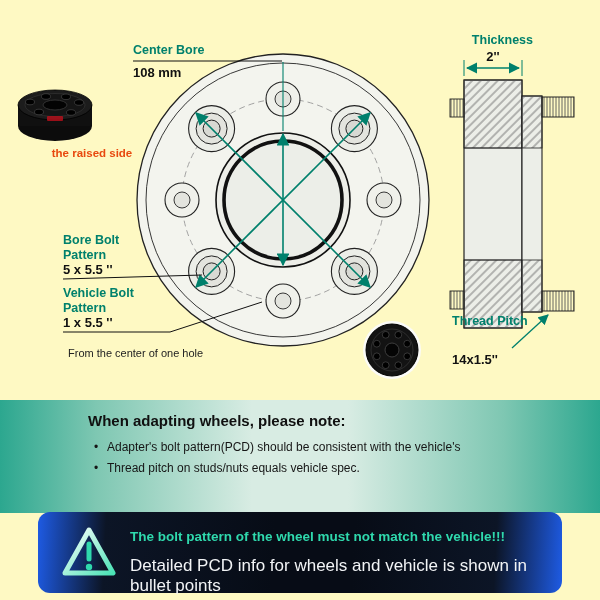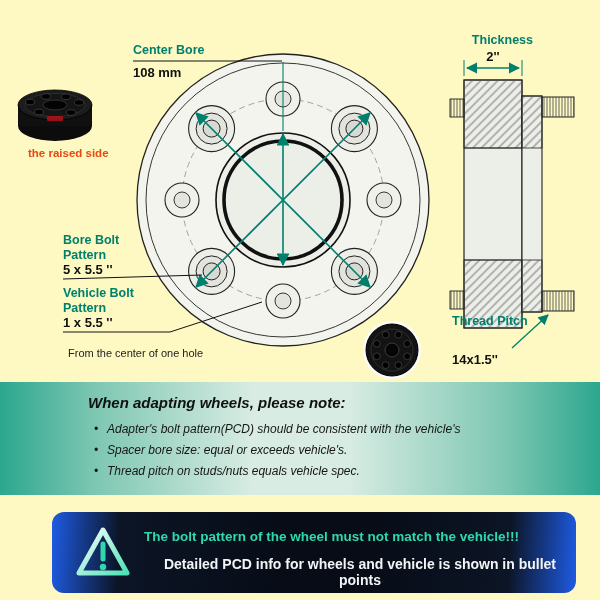--- a/index.html
+++ b/index.html
@@ -5,30 +5,30 @@
   html,body{margin:0;padding:0;background:#edeee9;}
   #app{position:relative;width:600px;height:600px;background:#fef9c3;overflow:hidden;
        font-family:"Liberation Sans",sans-serif;}
   .abs{position:absolute;}
   .teal-lbl{color:#00806c;font-weight:700;font-size:12.5px;line-height:15px;}
   .val-lbl{color:#111;font-weight:700;font-size:13px;line-height:15px;}
   .red-lbl{color:#e8490f;font-weight:700;font-size:11.5px;}
   .note-txt{color:#222;font-size:11px;line-height:16px;}
   .note-red{color:#e8490f;font-weight:700;}
   .arrow-red{color:#e8490f;font-weight:700;font-size:13px;}
-  .mid-panel{position:absolute;left:0;top:382px;width:600px;height:113px;
-     background:linear-gradient(90deg,#2ca78f 0%,#7ec7b2 16%,#d8ece3 42%,#d8ece3 58%,#7ec7b2 84%,#2ca78f 100%);font-style:italic;}
+  .mid-panel{position:absolute;left:0;top:400px;width:600px;height:113px;
+     background:linear-gradient(90deg,#2ca78f 0%,#7ec7b2 16%,#d8ece3 42%,#d8ece3 58%,#7ec7b2 84%,#2ca78f 100%);}
   .mid-title{position:absolute;left:88px;top:12px;font-size:15px;font-weight:700;color:#101010;}
   .mid-list{position:absolute;left:94px;top:40px;margin:0;padding:0;list-style:none;}
   .mid-list li{font-size:12px;color:#161616;margin-bottom:7px;padding-left:13px;position:relative;}
   .mid-list li::before{content:"•";position:absolute;left:0;top:0;color:#161616;}
-  .warn-panel{position:absolute;left:52px;top:512px;width:524px;height:81px;border-radius:12px;
-     background:linear-gradient(93deg,#1e5be4 0%,#0c1526 13%,#070c16 45%,#070c16 60%,#0c1526 87%,#1e5be4 100%);text-align:center;}
+  .warn-panel{position:absolute;left:38px;top:512px;width:524px;height:81px;border-radius:12px;
+     background:linear-gradient(93deg,#1e5be4 0%,#0c1526 13%,#070c16 45%,#070c16 60%,#0c1526 87%,#1e5be4 100%);}
   .warn-head{position:absolute;left:92px;top:17px;font-size:13.5px;font-weight:700;color:#2fd9ad;}
-  .warn-sub{position:absolute;left:92px;top:44px;font-size:14px;color:#f2f4f6;font-weight:bold;}
+  .warn-sub{position:absolute;left:92px;top:44px;font-size:17px;color:#f2f4f6;}
 </style>
 </head>
 <body>
 
 <div id="app">
 
   <svg class="abs" style="left:0;top:0;" width="600" height="512" viewBox="0 0 600 512">
     <defs>
       <marker id="mTeal" viewBox="0 0 10 10" refX="9" refY="5" markerWidth="8" markerHeight="8" orient="auto-start-reverse">
         <path d="M0,0 L10,5 L0,10 z" fill="#00806c"></path>
@@ -159,21 +159,21 @@
       <circle r="7" fill="#050505" stroke="#3e3e3e" stroke-width="1"></circle>
     </g>
   </svg>
 
   <div class="abs teal-lbl" style="left:133px;top:43px;">Center Bore</div>
   <div class="abs val-lbl" style="left:133px;top:65px;">108 mm</div>
 
   <div class="abs teal-lbl" style="left:453px;top:33px;width:80px;text-align:right;">Thickness</div>
   <div class="abs val-lbl" style="left:453px;top:49px;width:80px;text-align:center;">2''</div>
 
-  <div class="abs red-lbl" style="left:28px;top:147px;width:128px;">the raised side</div>
+  <div class="abs red-lbl" style="left:28px;top:147px;width:128px;text-align:center;">the raised side</div>
 
   <div class="abs" style="left:63px;top:233px;">
     <div class="teal-lbl">Bore Bolt</div>
     <div class="teal-lbl">Pattern</div>
   </div>
   <div class="abs val-lbl" style="left:63px;top:262px;">5 x 5.5 ''</div>
 
   <div class="abs" style="left:63px;top:286px;">
     <div class="teal-lbl">Vehicle Bolt</div>
     <div class="teal-lbl">Pattern</div>
@@ -184,21 +184,20 @@
     <div>From the center of one hole</div>
   </div>
 
   <div class="abs teal-lbl" style="left:452px;top:314px;">Thread Pitch</div>
   <div class="abs val-lbl" style="left:452px;top:352px;">14x1.5''</div>
 
   <div class="mid-panel">
     <div class="mid-title">When adapting wheels, please note:</div>
     <ul class="mid-list">
       <li>Adapter's bolt pattern(PCD) should be consistent with the vehicle's</li>
-      <li>Spacer bore size: equal or exceeds vehicle's.</li>
       <li>Thread pitch on studs/nuts equals vehicle spec.</li>
     </ul>
   </div>
 
   <div class="warn-panel">
     <svg class="abs" style="left:22px;top:12px;" width="58" height="56" viewBox="0 0 58 56">
       <path d="M29 6 L53 49 L5 49 Z" fill="none" stroke="url(#triG2)" stroke-width="5" stroke-linejoin="round"></path>
       <defs>
         <linearGradient id="triG2" x1="0" y1="0" x2="1" y2="1">
           <stop offset="0" stop-color="#ffffff"></stop>

